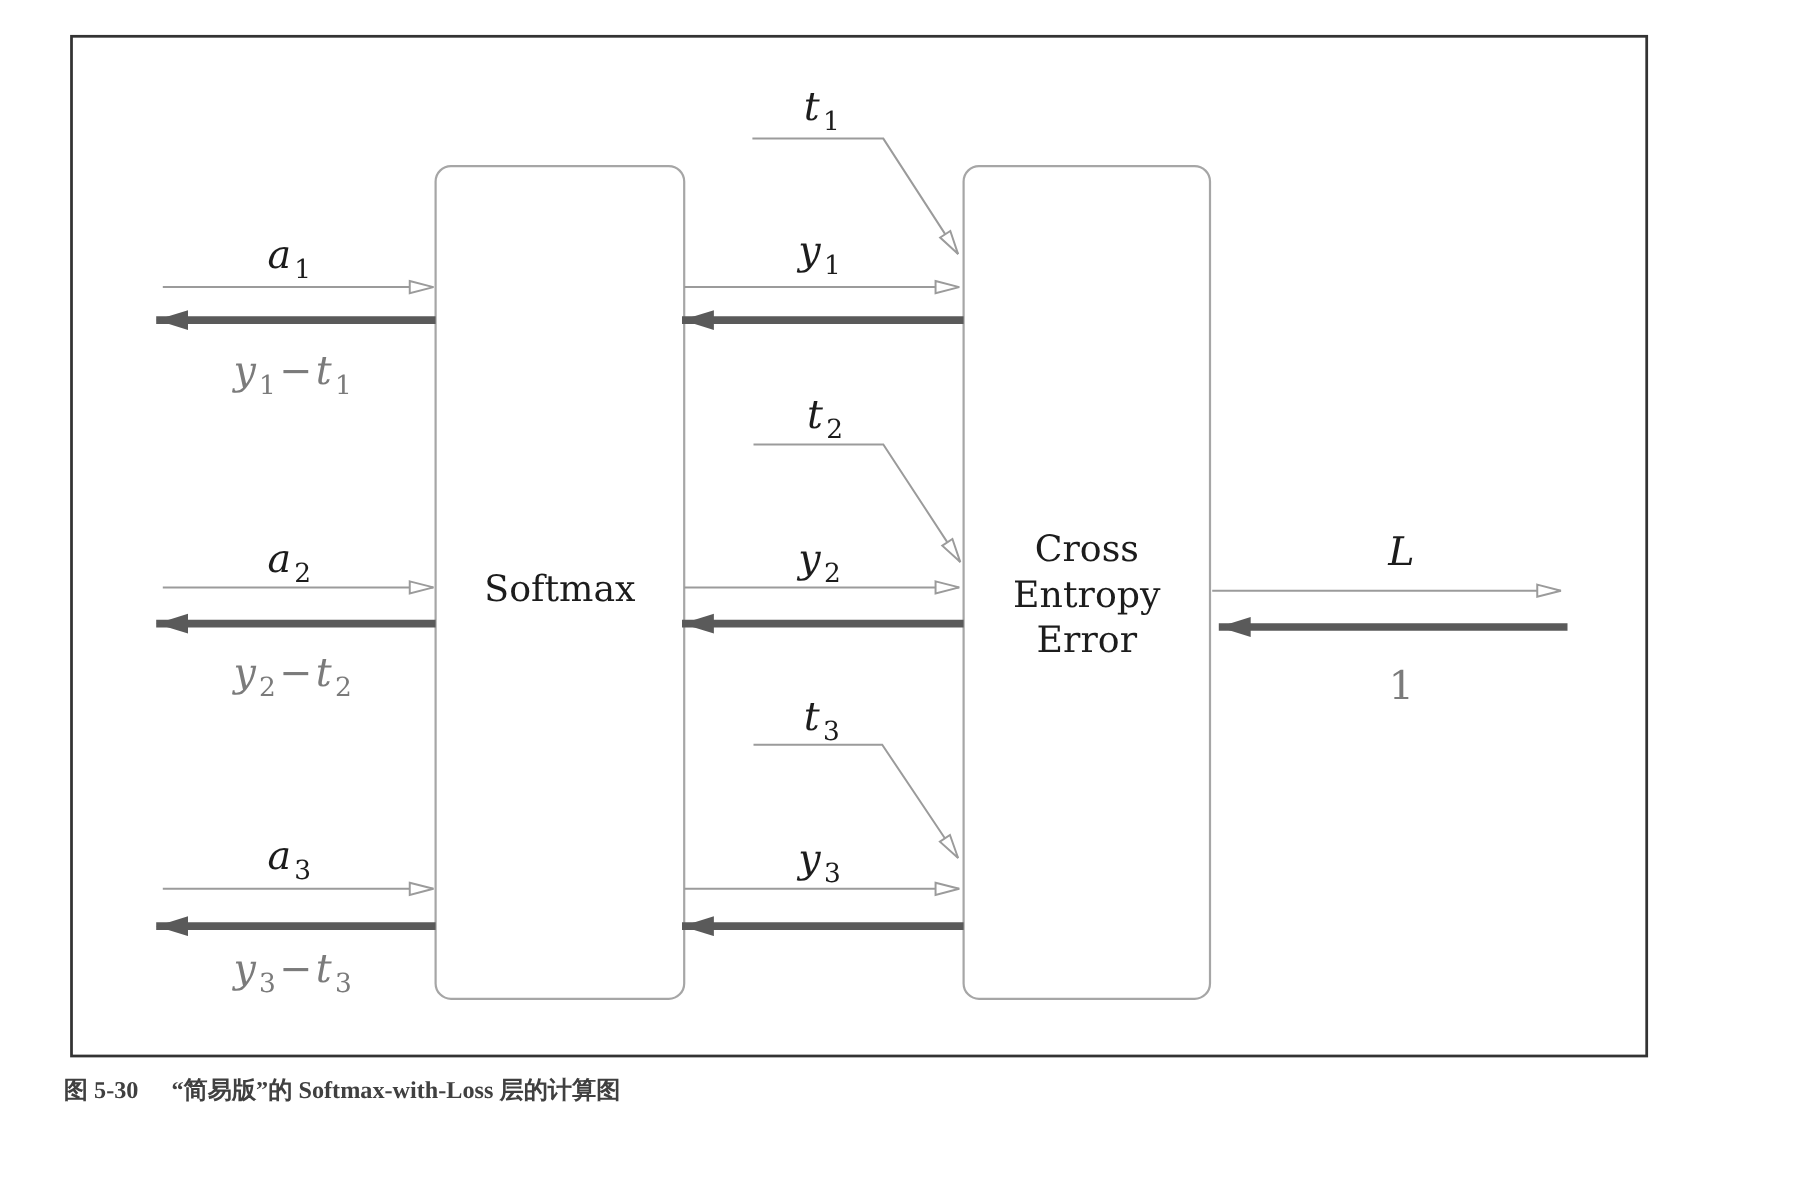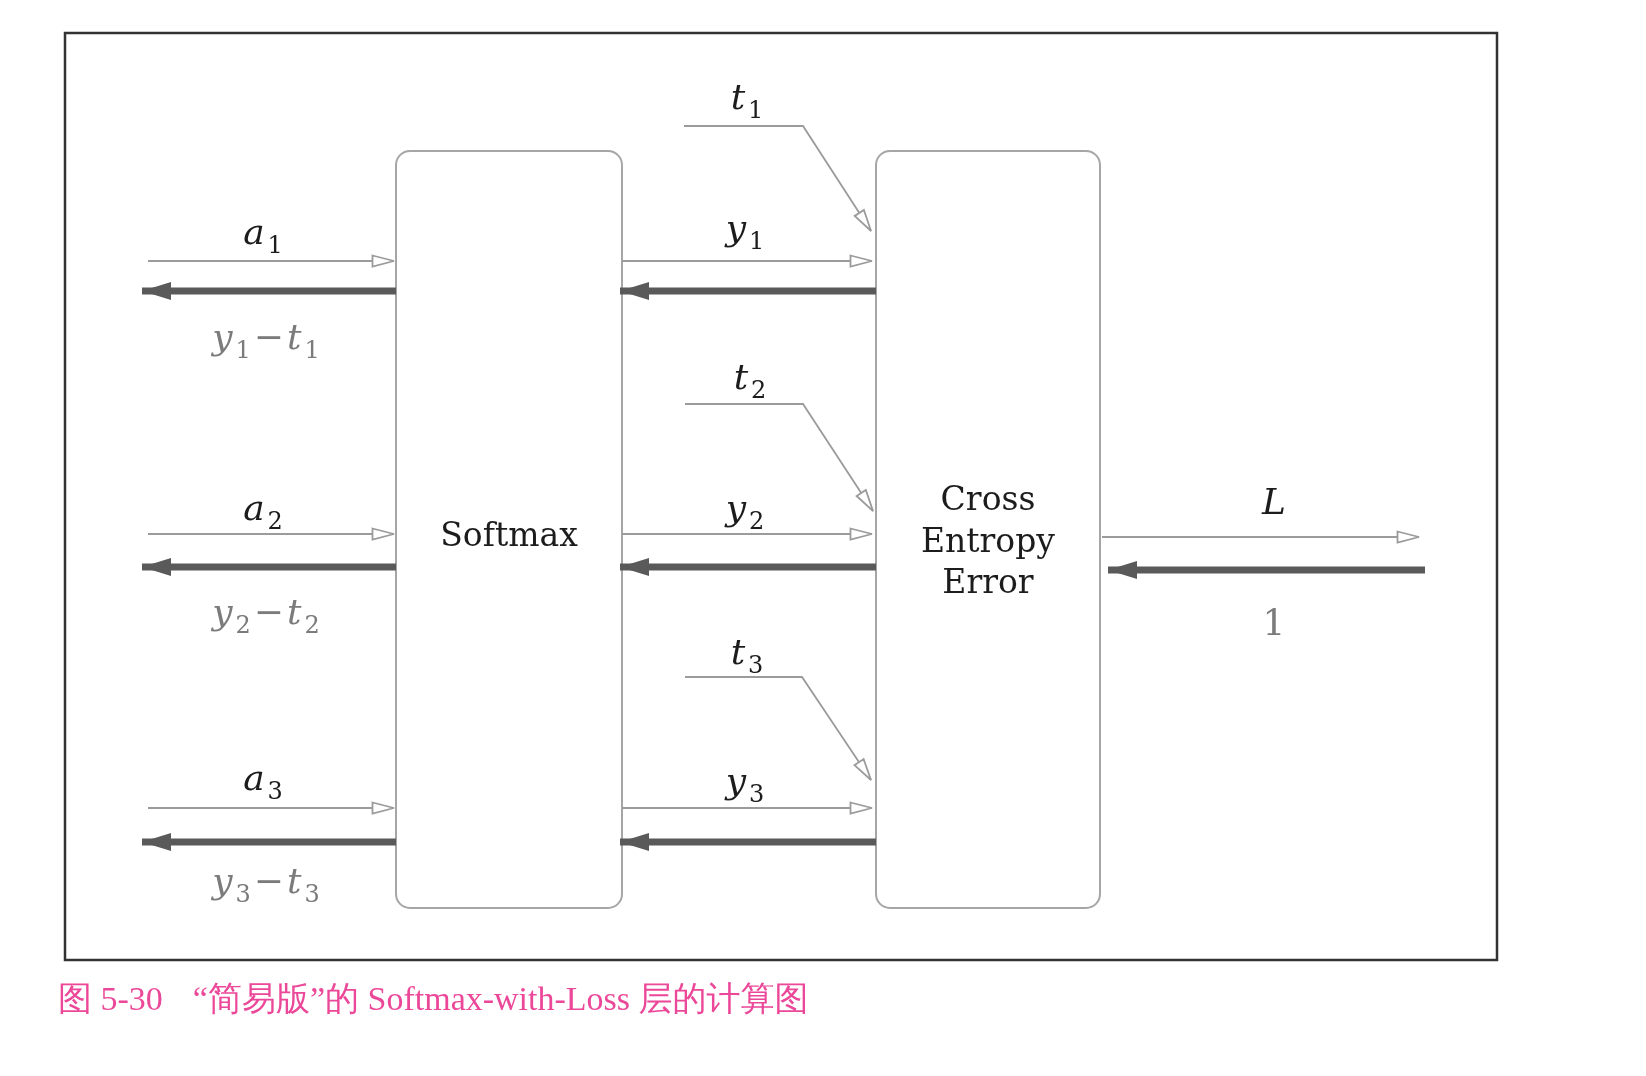--- a/index.html
+++ b/index.html
@@ -15,21 +15,21 @@
 
   text{font-family:"DejaVu Serif",serif;}
   .math{font-size:36px;font-style:italic;fill:#1c1c1c;}
   .math .sub{font-size:24px;font-style:normal;}
   .math .op{font-style:normal;}
   .gray{fill:#7b7b7b;}
   .box-label{font-size:33px;font-style:normal;fill:#1c1c1c;}
 
   .caption{position:absolute;left:58px;top:976px;width:1540px;
            font-family:"Liberation Serif","DejaVu Serif",serif;
-           font-weight:normal;font-size:34px;color:#ec4899;white-space:nowrap;}
+           font-weight:bold;font-size:22px;color:#404040;white-space:nowrap;}
   .caption .tag{margin-right:30px;}
 </style>
 </head>
 <body>
 
 <div class="stage">
 <svg width="1646" height="1076" viewBox="0 0 1646 1076">
   <defs>
     <marker id="openHead" markerUnits="userSpaceOnUse" markerWidth="26" markerHeight="16" refX="23" refY="7" orient="auto">
       <path d="M1.5,1.5 L23,7 L1.5,12.5 Z" fill="#ffffff" stroke="#9b9b9b" stroke-width="1.8"></path>

